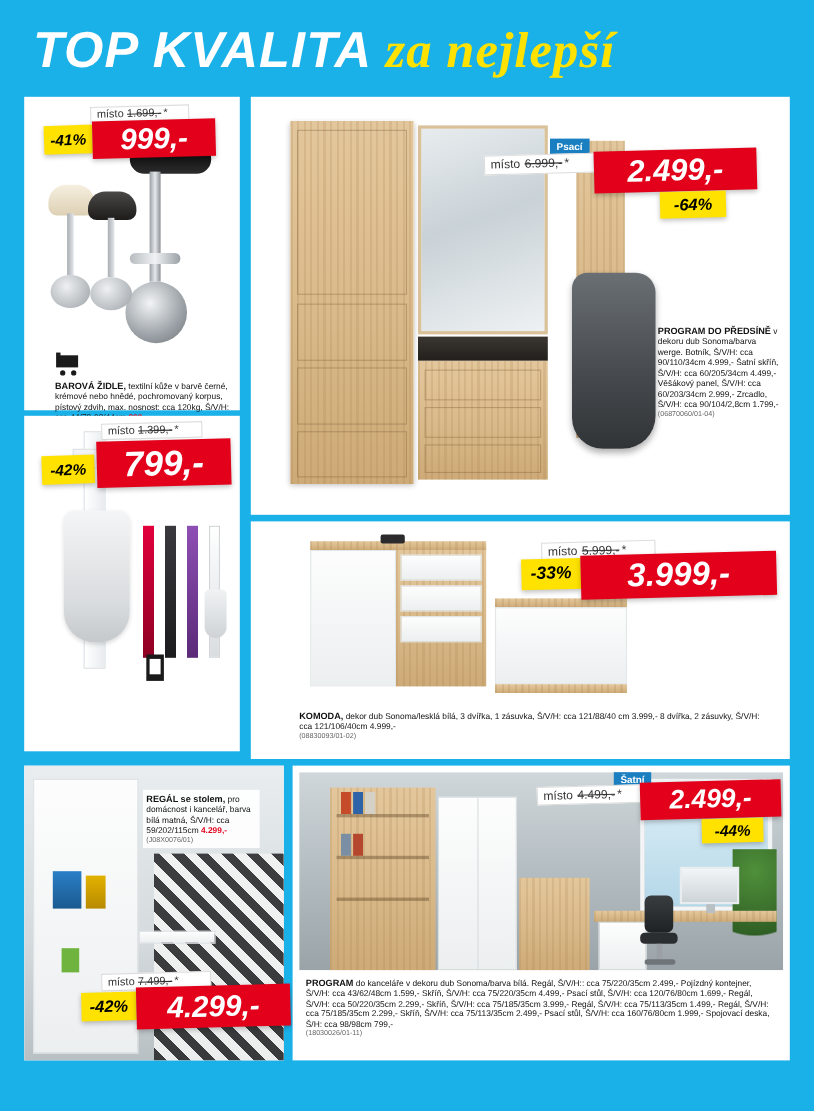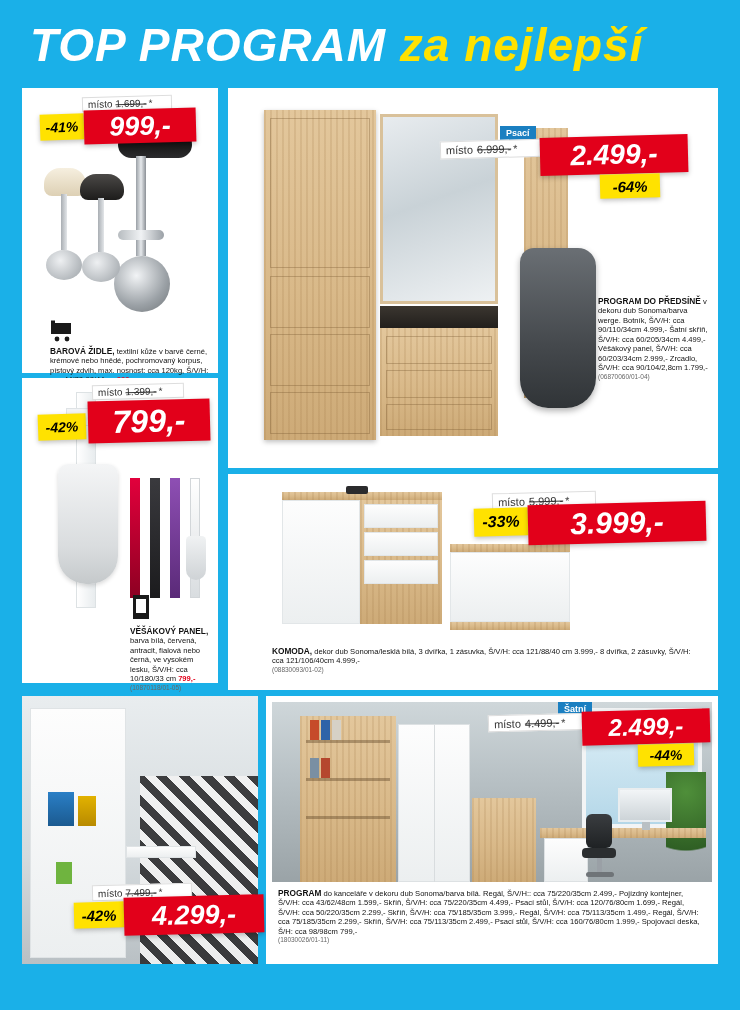--- a/index.html
+++ b/index.html
@@ -11,21 +11,21 @@
     position:relative;
     overflow:hidden;
   }
   .page { position:absolute; inset:0; }
 
   
   .header { position:absolute; left:0; top:0; width:740px; height:84px; }
   .hdr-top { position:absolute; left:30px; top:22px; font-weight:bold; font-style:italic;
              font-size:46px; letter-spacing:1px; line-height:1; }
   .hdr-white { color:#ffffff; }
-  .hdr-yellow { color:#ffe200; }
+  .hdr-yellow { color:#ffe200;font-family:Liberation Serif, serif; }
 
   
   .panel { position:absolute; background:#ffffff; }
 
   .redbox {
     background:#e2001a; color:#fff; font-weight:bold; font-style:italic;
     display:flex; align-items:center; justify-content:center;
     line-height:1;
   }
   .yellowbox {
@@ -68,21 +68,21 @@
       linear-gradient(180deg,#cfd7da 0%, #b9c2c6 40%, #9aa3a7 100%);
   }
 </style>
 </head>
 <body>
 
 <div class="page">
 
   <div class="header">
     <div class="hdr-top">
-      <span class="hdr-white">TOP PROGRAM</span>
+      <span class="hdr-white">TOP KVALITA</span>
       <span class="hdr-yellow">za nejlepší</span>
     </div>
   </div>
 
   <div class="panel" style="left:22px; top:88px; width:196px; height:285px;">
 
     <div style="position:absolute; left:84px; top:22px; width:96px; height:215px;">
       <div style="position:absolute; left:12px; top:8px; width:74px; height:40px; border-radius:36px 36px 18px 18px; background:linear-gradient(180deg,#4a4a4c 0%,#131313 60%,#2c2c2e 100%);"></div>
       <div style="position:absolute; left:30px; top:46px; width:10px; height:100px; background:linear-gradient(90deg,#9aa0a6,#e6e9ec,#8b9096);"></div>
       <div style="position:absolute; left:12px; top:120px; width:46px; height:10px; border-radius:8px; background:linear-gradient(90deg,#b7bcc0,#f0f2f4,#9aa0a6);"></div>
@@ -160,26 +160,20 @@
       </div>
     </div>
 
     <div style="position:absolute; left:108px; top:215px; width:22px; height:30px;">
       <svg viewBox="0 0 22 30" width="22" height="30">
         <rect x="3" y="2" width="16" height="24" fill="#1a1a1a"></rect>
         <rect x="6" y="6" width="10" height="14" fill="#fff"></rect>
       </svg>
     </div>
 
-    <div class="desc" style="position:absolute; left:108px; top:248px; width:80px;">
-      <span class="title">VĚŠÁKOVÝ PANEL,</span>
-      <span>barva bílá, červená, antracit, fialová nebo černá, ve vysokém lesku, Š/V/H: cca 10/180/33 cm</span>
-      <span class="red">799,-</span>
-      <div class="code">(10870118/01-05)</div>
-    </div>
   </div>
 
   <div class="panel" style="left:228px; top:88px; width:490px; height:380px;">
 
     <div class="woodtex shadow" style="position:absolute; left:36px; top:22px; width:112px; height:330px;">
       <div style="position:absolute;left:6px;top:8px;right:6px;height:150px;border:1px solid rgba(120,88,50,.35);"></div>
       <div style="position:absolute;left:6px;top:166px;right:6px;height:52px;border:1px solid rgba(120,88,50,.35);"></div>
       <div style="position:absolute;left:6px;top:224px;right:6px;height:52px;border:1px solid rgba(120,88,50,.35);"></div>
       <div style="position:absolute;left:6px;top:282px;right:6px;height:42px;border:1px solid rgba(120,88,50,.35);"></div>
     </div>
@@ -272,20 +266,26 @@
                   background:
                     repeating-linear-gradient(45deg,#2b2b2d 0 8px,#f2f2f2 8px 16px);
                   opacity:.9;"></div>
       <div class="whitetex" style="position:absolute;left:8px;top:12px;width:96px;height:250px;border:1px solid #dfe3e5;"></div>
       <div class="whitetex" style="position:absolute;left:104px;top:150px;width:70px;height:12px;border:1px solid #dfe3e5;"></div>
       <div style="position:absolute;left:26px;top:96px;width:26px;height:34px;background:linear-gradient(180deg,#2a7fc6,#1b5a90);"></div>
       <div style="position:absolute;left:56px;top:100px;width:18px;height:30px;background:linear-gradient(180deg,#e2b200,#b88a00);"></div>
       <div style="position:absolute;left:34px;top:166px;width:16px;height:22px;background:#6fb43f;"></div>
     </div>
 
+    <div class="desc" style="position:absolute; left:108px; top:22px; width:106px; background:rgba(255,255,255,.92); padding:3px;">
+      <span class="title">REGÁL se stolem,</span>
+      <span>pro domácnost i kancelář, barva bílá matná, Š/V/H: cca 59/202/115cm</span>
+      <span class="red">4.299,-</span>
+      <div class="code">(J08X0076/01)</div>
+    </div>
 
     <div style="position:absolute; left:52px; top:188px; width:190px; height:56px;">
       <div class="whitebox-old" style="position:absolute; left:18px; top:0; width:100px; height:16px; transform:rotate(-1.5deg);">
         <span>místo</span>
         <s style="margin-left:3px;">7.499,-</s>
         <span style="margin-left:2px;">*</span>
       </div>
       <div class="yellowbox shadow" style="position:absolute; left:0; top:18px; width:50px; height:26px; font-size:15px; transform:rotate(-1.5deg);">
         <span>-42%</span>
       </div>

